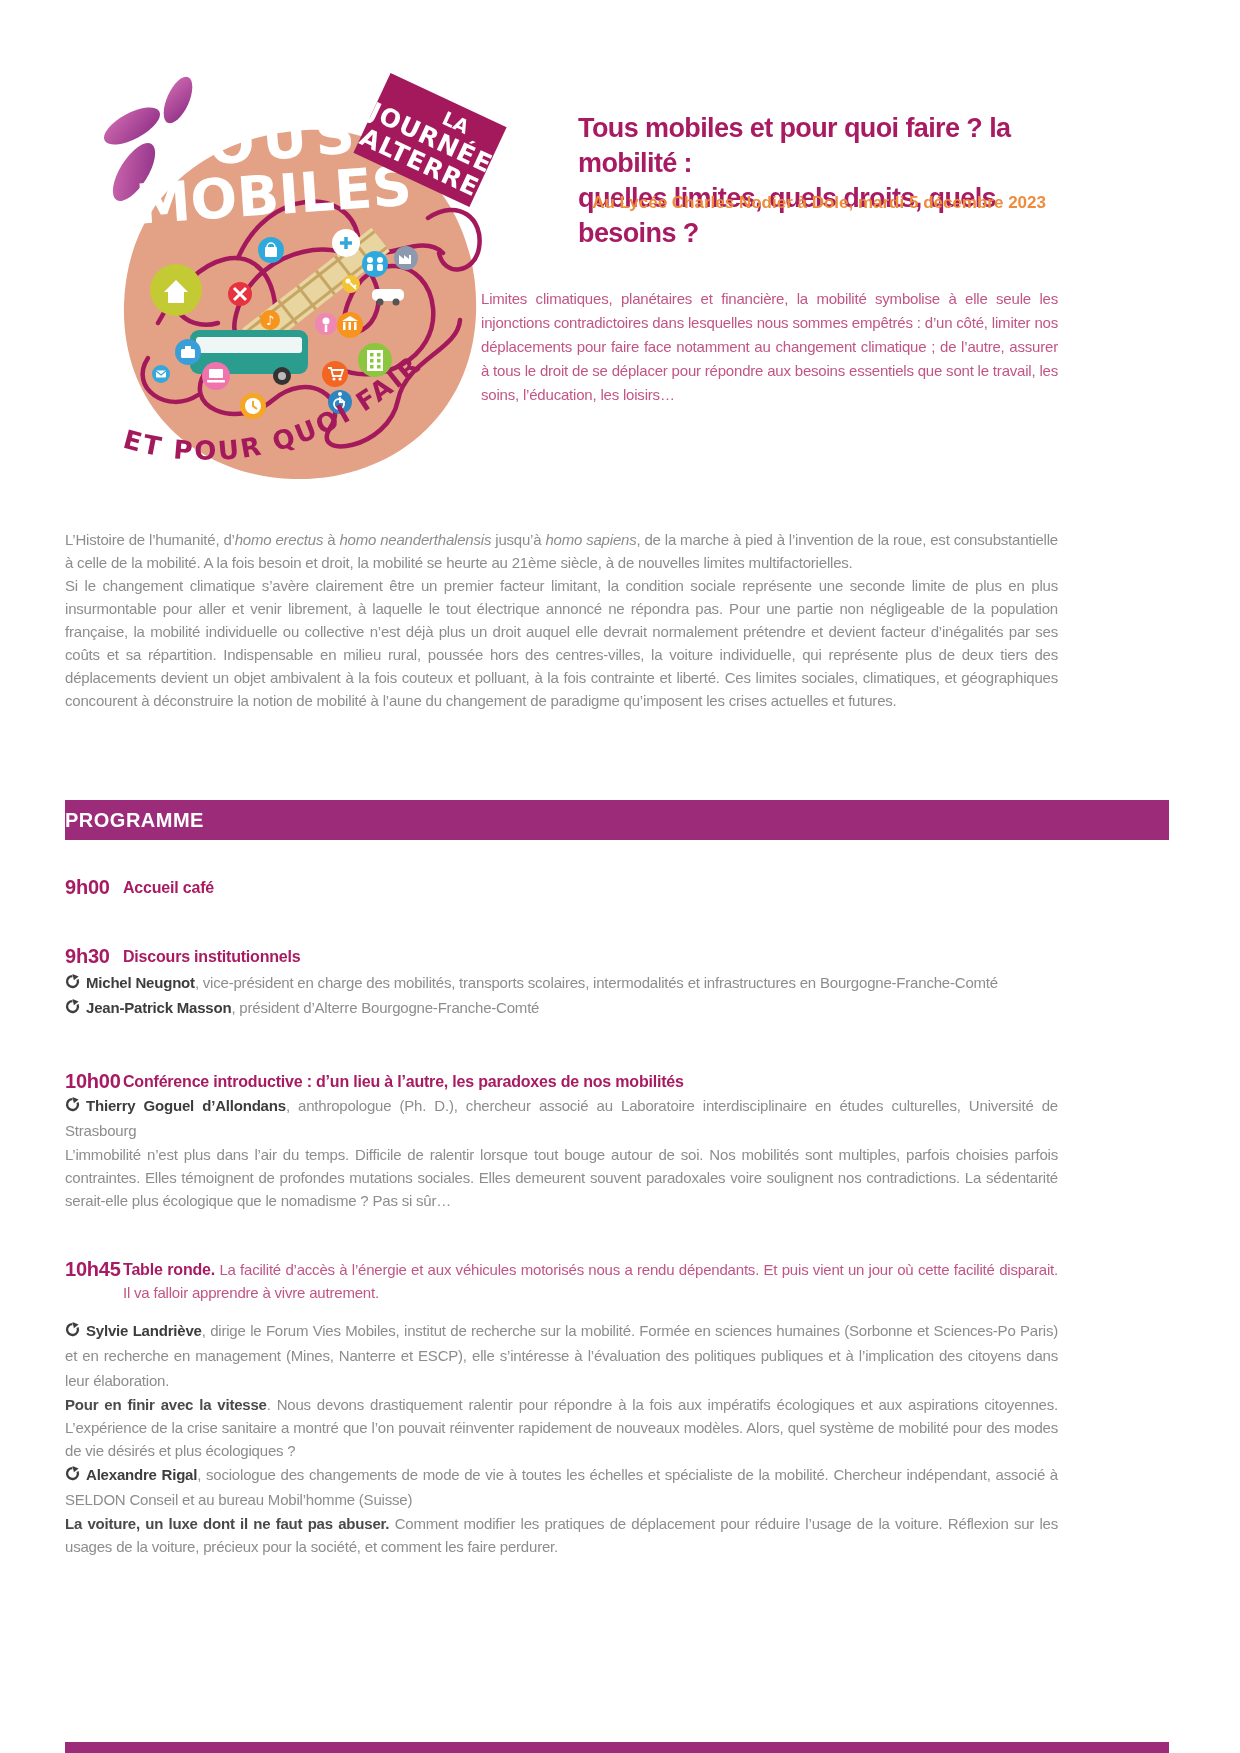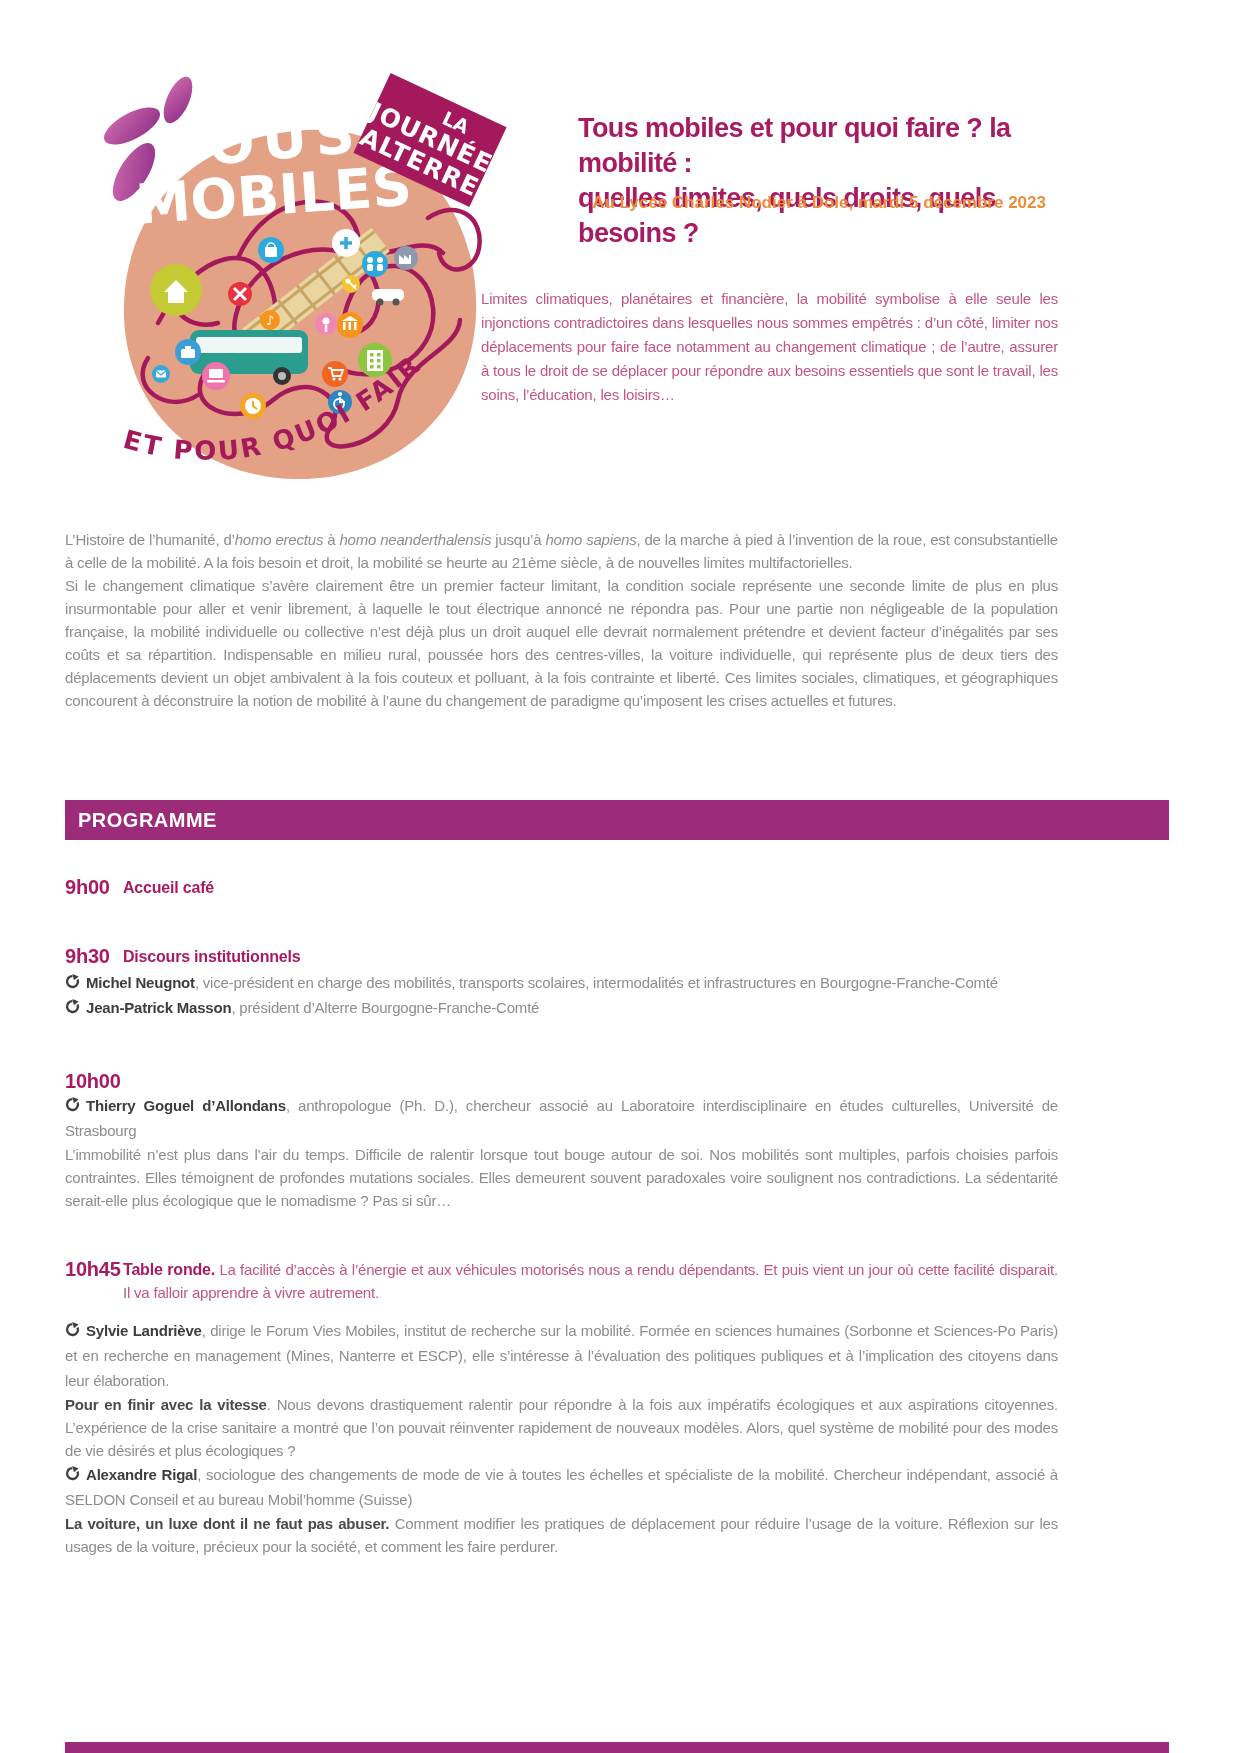--- a/index.html
+++ b/index.html
@@ -23,21 +23,21 @@
   }
   
   .content{
     left:65px;top:528px;width:993px;
     font-size:15px;line-height:23px;text-align:justify;letter-spacing:-0.2px;
   }
   .content p{margin:0;}
   .p1{margin-bottom:14px;}
   .prog-bar{
     width:1104px;height:40px;background:#9c2c7a;margin-top:88px;
-    display:flex;align-items:center;padding-left:13px;box-sizing:border-box;
+    display:flex;align-items:center;box-sizing:border-box;
     color:#fff;font-weight:700;font-size:20px;letter-spacing:0.5px;text-align:left;
   }
   .prog-row{display:flex;text-align:left;}
   .prog-time{flex:0 0 58px;font-weight:700;color:#a81b63;font-size:20px;line-height:23px;}
   .prog-title{font-weight:700;color:#a81b63;font-size:16px;line-height:23px;}
   .prog-body{flex:1;text-align:justify;}
   .pink{color:#c25585;}
   .mt36{margin-top:36px;} .mt46{margin-top:46px;} .mt50{margin-top:50px;}
   .speaker{margin-top:7px;text-align:justify;line-height:25px;}
   .speaker b{color:#3d3d3d;}
@@ -252,20 +252,21 @@
           <path d="M11 3 A8 8 0 1 0 18.4 8" fill="none" stroke="#3d3d3d" stroke-width="3.4"></path>
           <path d="M11 0 L20 3.5 L13 9 Z" fill="#3d3d3d"></path>
         </svg></span><b>Michel Neugnot</b><span>, vice-président en charge des mobilités, transports scolaires, intermodalités et infrastructures en Bourgogne-Franche-Comté</span></p>
   <p class="speaker first-speaker"><span class="bullet"><svg viewBox="0 0 22 22" width="15" height="15">
           <path d="M11 3 A8 8 0 1 0 18.4 8" fill="none" stroke="#3d3d3d" stroke-width="3.4"></path>
           <path d="M11 0 L20 3.5 L13 9 Z" fill="#3d3d3d"></path>
         </svg></span><b>Jean-Patrick Masson</b><span>, président d’Alterre Bourgogne-Franche-Comté</span></p>
 
   <div class="prog-row mt50">
     <div class="prog-time">10h00</div>
+    <div class="prog-title">Conférence introductive : d’un lieu à l’autre, les paradoxes de nos mobilités</div>
   </div>
   <p class="speaker first-speaker"><span class="bullet"><svg viewBox="0 0 22 22" width="15" height="15">
           <path d="M11 3 A8 8 0 1 0 18.4 8" fill="none" stroke="#3d3d3d" stroke-width="3.4"></path>
           <path d="M11 0 L20 3.5 L13 9 Z" fill="#3d3d3d"></path>
         </svg></span><b>Thierry Goguel d’Allondans</b><span>, anthropologue (Ph. D.), chercheur associé au Laboratoire interdisciplinaire en études culturelles, Université de Strasbourg</span></p>
   <p class="abstract">L’immobilité n’est plus dans l’air du temps. Difficile de ralentir lorsque tout bouge autour de soi. Nos mobilités sont multiples, parfois choisies parfois contraintes. Elles témoignent de profondes mutations sociales. Elles demeurent souvent paradoxales voire soulignent nos contradictions. La sédentarité serait-elle plus écologique que le nomadisme ? Pas si sûr…</p>
 
   <div class="prog-row mt46">
     <div class="prog-time">10h45</div>
     <div class="prog-body"><b class="prog-title">Table ronde.</b><span class="pink"> La facilité d’accès à l’énergie et aux véhicules motorisés nous a rendu dépendants. Et puis vient un jour où cette facilité disparait. Il va falloir apprendre à vivre autrement.</span></div>

